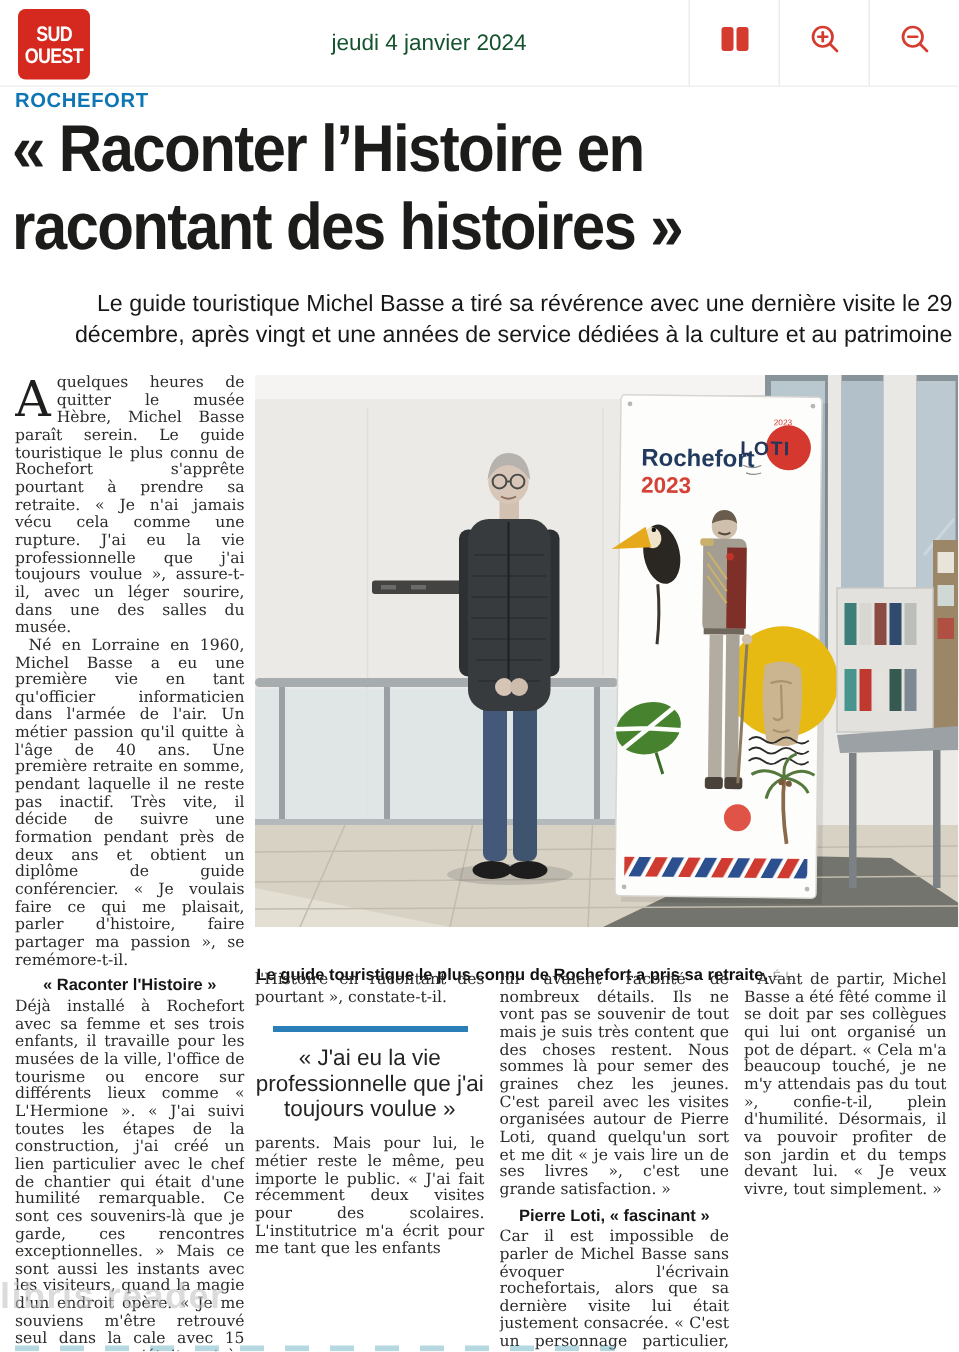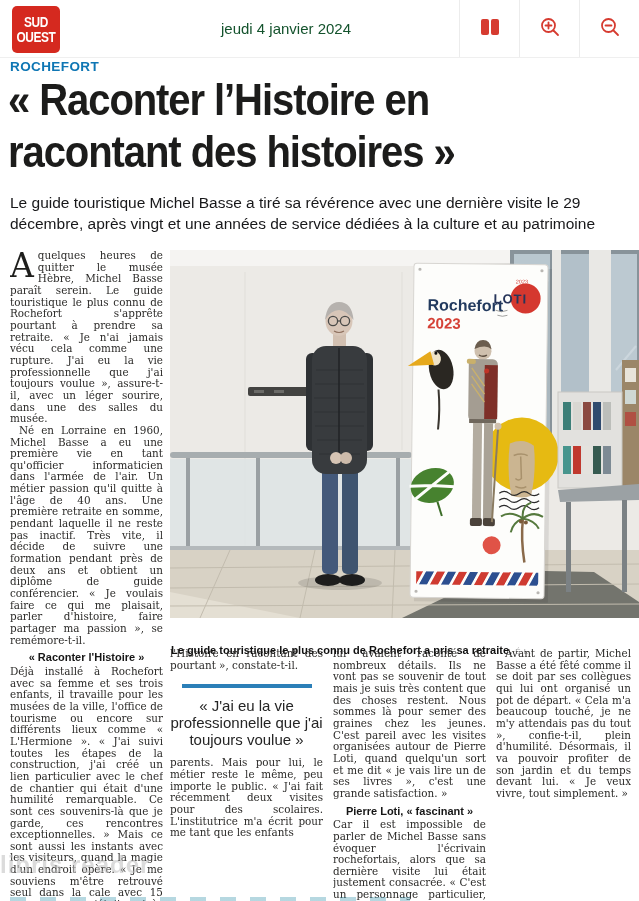--- a/index.html
+++ b/index.html
@@ -19,21 +19,21 @@
              display:flex;align-items:center;justify-content:center;cursor:pointer;}
   .ic1{left:459px;} .ic2{left:519px;} .ic3{left:579px;}
 
   
   .kicker{position:absolute;left:10px;top:59px;font-weight:bold;font-size:13.5px;
           color:#0e76b4;letter-spacing:.4px;}
   .headline{position:absolute;left:8px;top:74px;width:702px;transform:scaleX(.91);
             transform-origin:0 0;font-weight:bold;font-size:44px;line-height:52px;
             color:#1c1c1b;letter-spacing:-1.2px;}
   .standfirst{position:absolute;left:10px;top:193px;width:625px;font-size:15.5px;
-              line-height:20.5px;color:#18181a;font-weight:500;}
+              line-height:20.5px;color:#18181a;font-weight:500;text-align:right;}
 
   
   .col{position:absolute;font-family:"DejaVu Serif","Liberation Serif",serif;
        font-size:10.4px;line-height:11.65px;text-align:justify;color:#2b2a28;overflow:hidden;}
   .col1{left:10px;top:250px;width:153px;height:651px;}
   .col2{left:170px;top:648px;width:153px;height:253px;}
   .col3{left:333px;top:648px;width:153px;height:253px;}
   .col4{left:496px;top:648px;width:135px;height:253px;}
   .para{margin:0;}
   .indent{text-indent:9px;}

